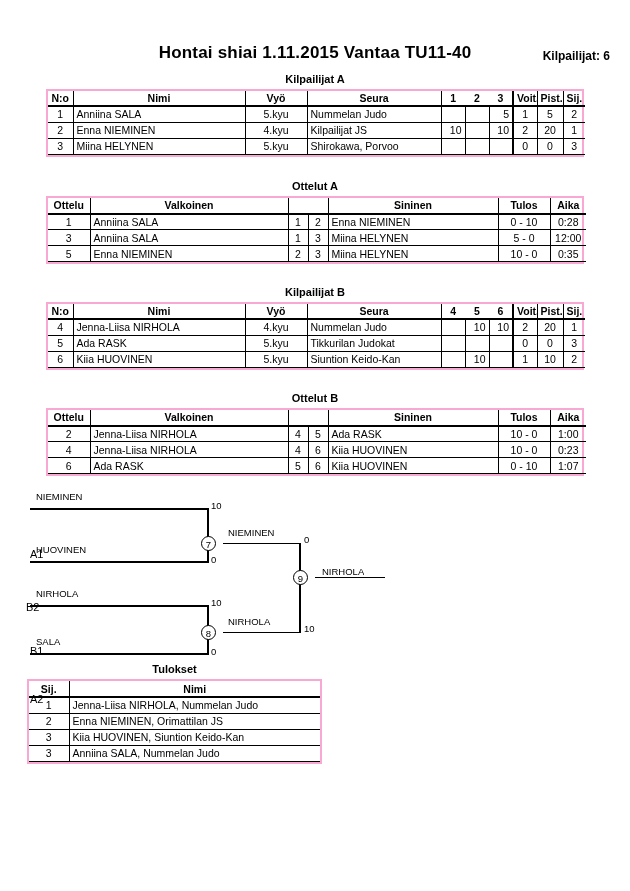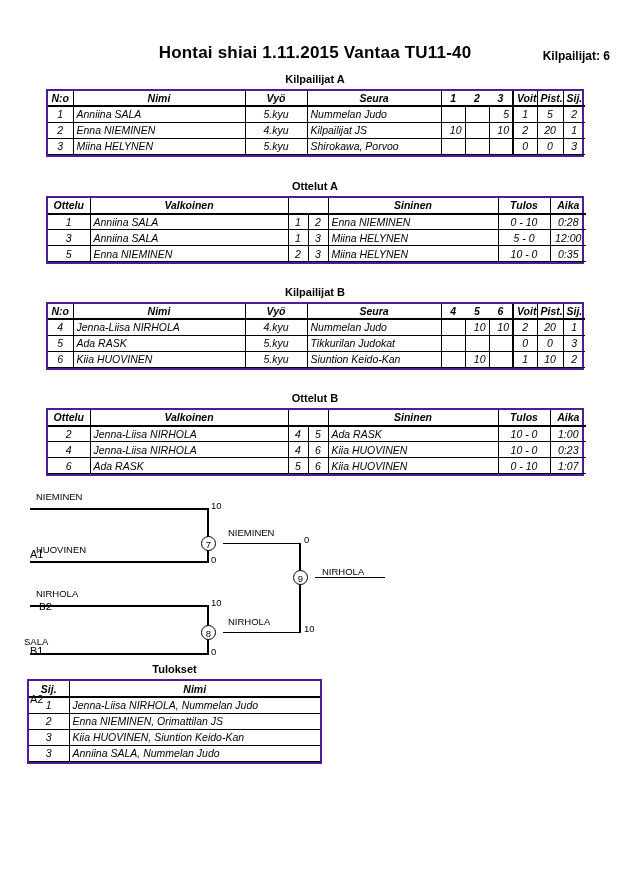--- a/index.html
+++ b/index.html
@@ -38,24 +38,23 @@
   .section-caption {
     font-size: 11px;
     font-weight: bold;
     text-align: center;
     margin: 0;
   }
 
   
   .tbl-wrap {
     margin: 0 auto;
-    border: 2px solid #4c1d95;
+    border: 2px solid #f9a8d4;
     background: #fff;
     box-sizing: border-box;
-    font-style: italic;
   }
   table.grid {
     border-collapse: collapse;
     width: 100%;
     font-size: 10.5px;
     table-layout: fixed;
   }
   table.grid th,
   table.grid td {
     border: 1px solid #000;
@@ -423,32 +422,32 @@
 
       <path d="M315,89.5 L385,89.5"></path>
     </g>
   </svg>
 
   <div class="bk-label" style="left:36px; top:3px;">NIEMINEN</div>
   <div class="bk-seed" style="left:30px; top:14px;">A1</div>
   <div class="bk-score" style="left:211px; top:12px;">10</div>
 
   <div class="bk-label" style="left:36px; top:56px;">HUOVINEN</div>
-  <div class="bk-seed" style="left:39px; top:67px;font-family:Liberation Mono, monospace;">B2</div>
+  <div class="bk-seed" style="left:26px; top:67px;">B2</div>
   <div class="bk-score" style="left:211px; top:66px;">0</div>
 
   <div class="bk-node" style="left:201px; top:48px;">7</div>
   <div class="bk-winner" style="left:226px; top:39px;">NIEMINEN</div>
   <div class="bk-score" style="left:304px; top:46px;">0</div>
 
   <div class="bk-label" style="left:36px; top:100px;">NIRHOLA</div>
   <div class="bk-seed" style="left:30px; top:111px;">B1</div>
   <div class="bk-score" style="left:211px; top:109px;">10</div>
 
-  <div class="bk-label" style="left:24px; top:148px;">SALA</div>
+  <div class="bk-label" style="left:36px; top:148px;">SALA</div>
   <div class="bk-seed" style="left:30px; top:159px;">A2</div>
   <div class="bk-score" style="left:211px; top:158px;">0</div>
 
   <div class="bk-node" style="left:201px; top:137px;">8</div>
   <div class="bk-winner" style="left:226px; top:128px;">NIRHOLA</div>
   <div class="bk-score" style="left:304px; top:135px;">10</div>
 
   <div class="bk-node" style="left:293px; top:82px;">9</div>
   <div class="bk-winner-clip" style="left:322px; top:79px;">NIRHOLA</div>
 </div>

